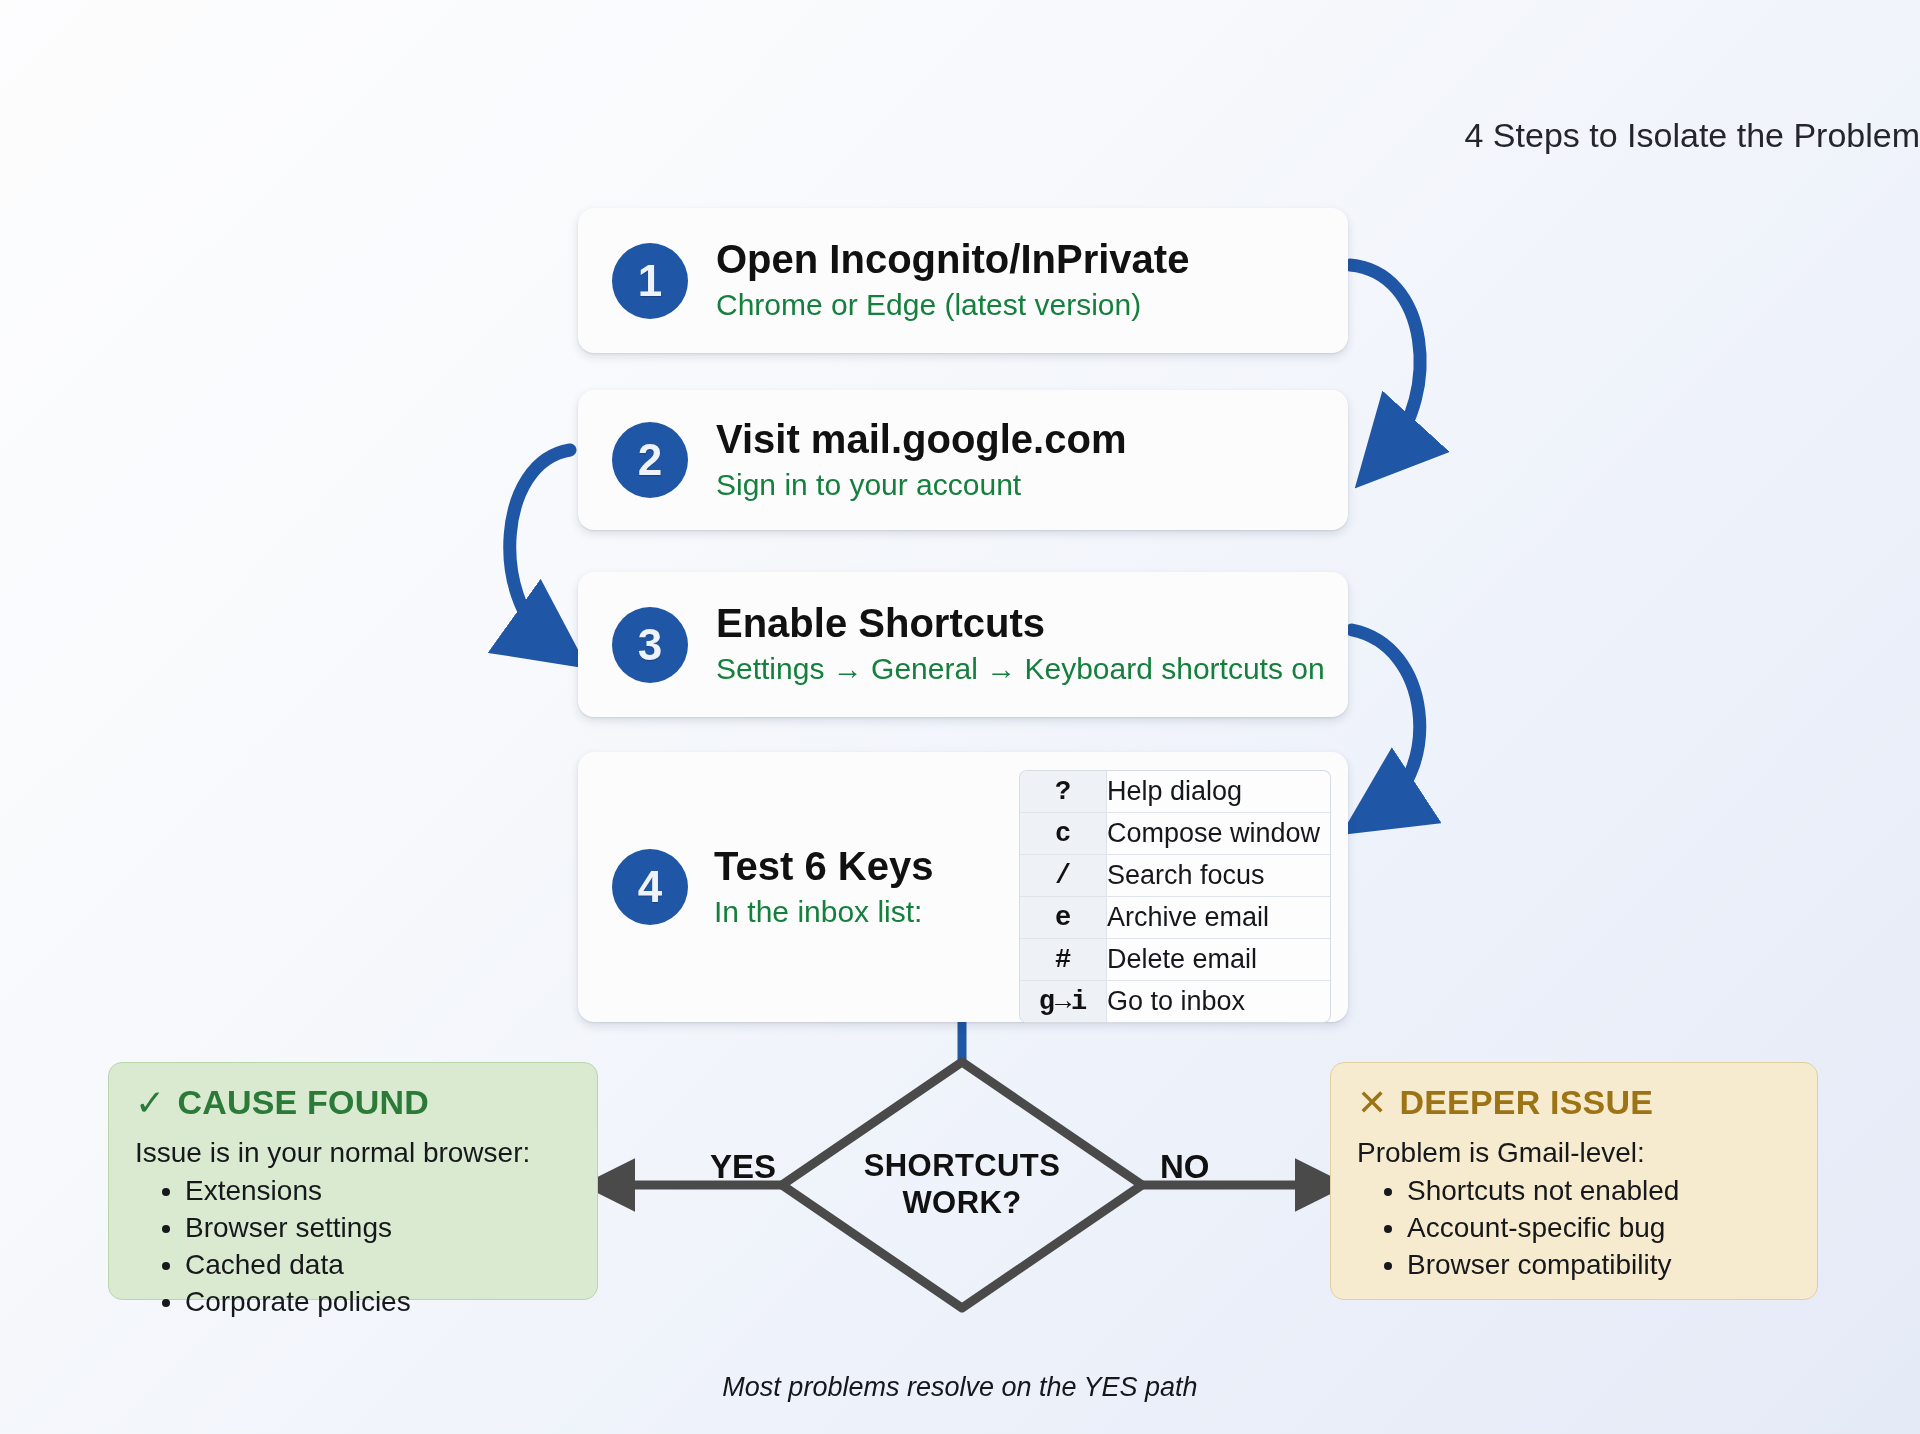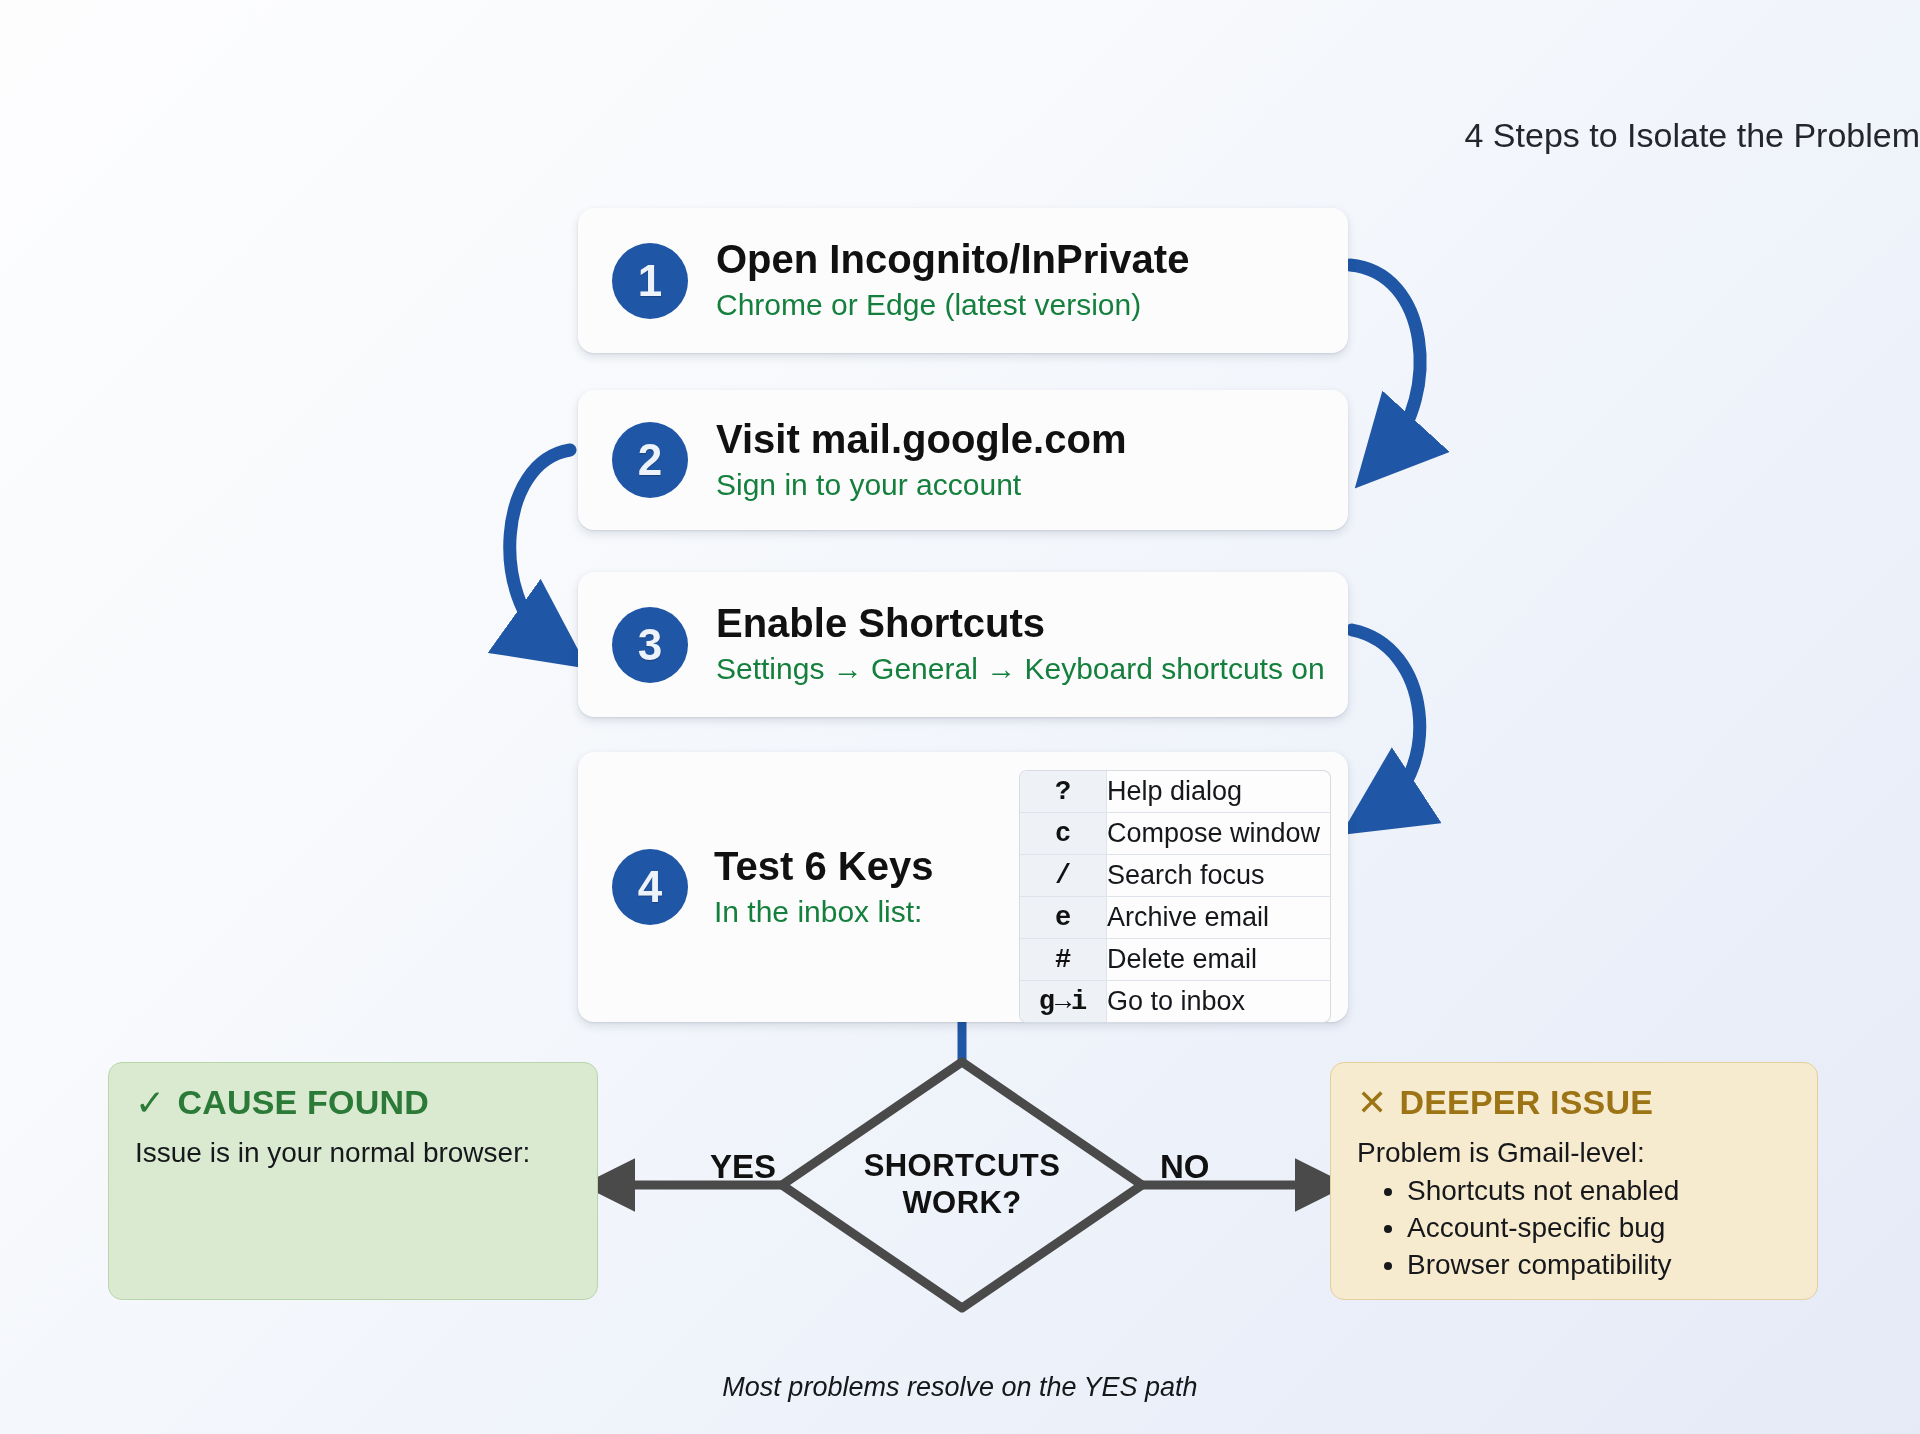--- a/index.html
+++ b/index.html
@@ -228,20 +228,26 @@
   </div>
   <div class="yes-lbl">YES</div>
   <div class="no-lbl">NO</div>
 
   <div class="outcome out-good">
     <div class="out-head">
       <span class="out-mark">✓</span>
       <span>CAUSE FOUND</span>
     </div>
     <div class="out-lead">Issue is in your normal browser:</div>
+    <ul class="out-list">
+      <li>Extensions</li>
+      <li>Browser settings</li>
+      <li>Cached data</li>
+      <li>Corporate policies</li>
+    </ul>
   </div>
 
   <div class="outcome out-bad">
     <div class="out-head">
       <span class="out-mark">✕</span>
       <span>DEEPER ISSUE</span>
     </div>
     <div class="out-lead">Problem is Gmail-level:</div>
     <ul class="out-list">
       <li>Shortcuts not enabled</li>

